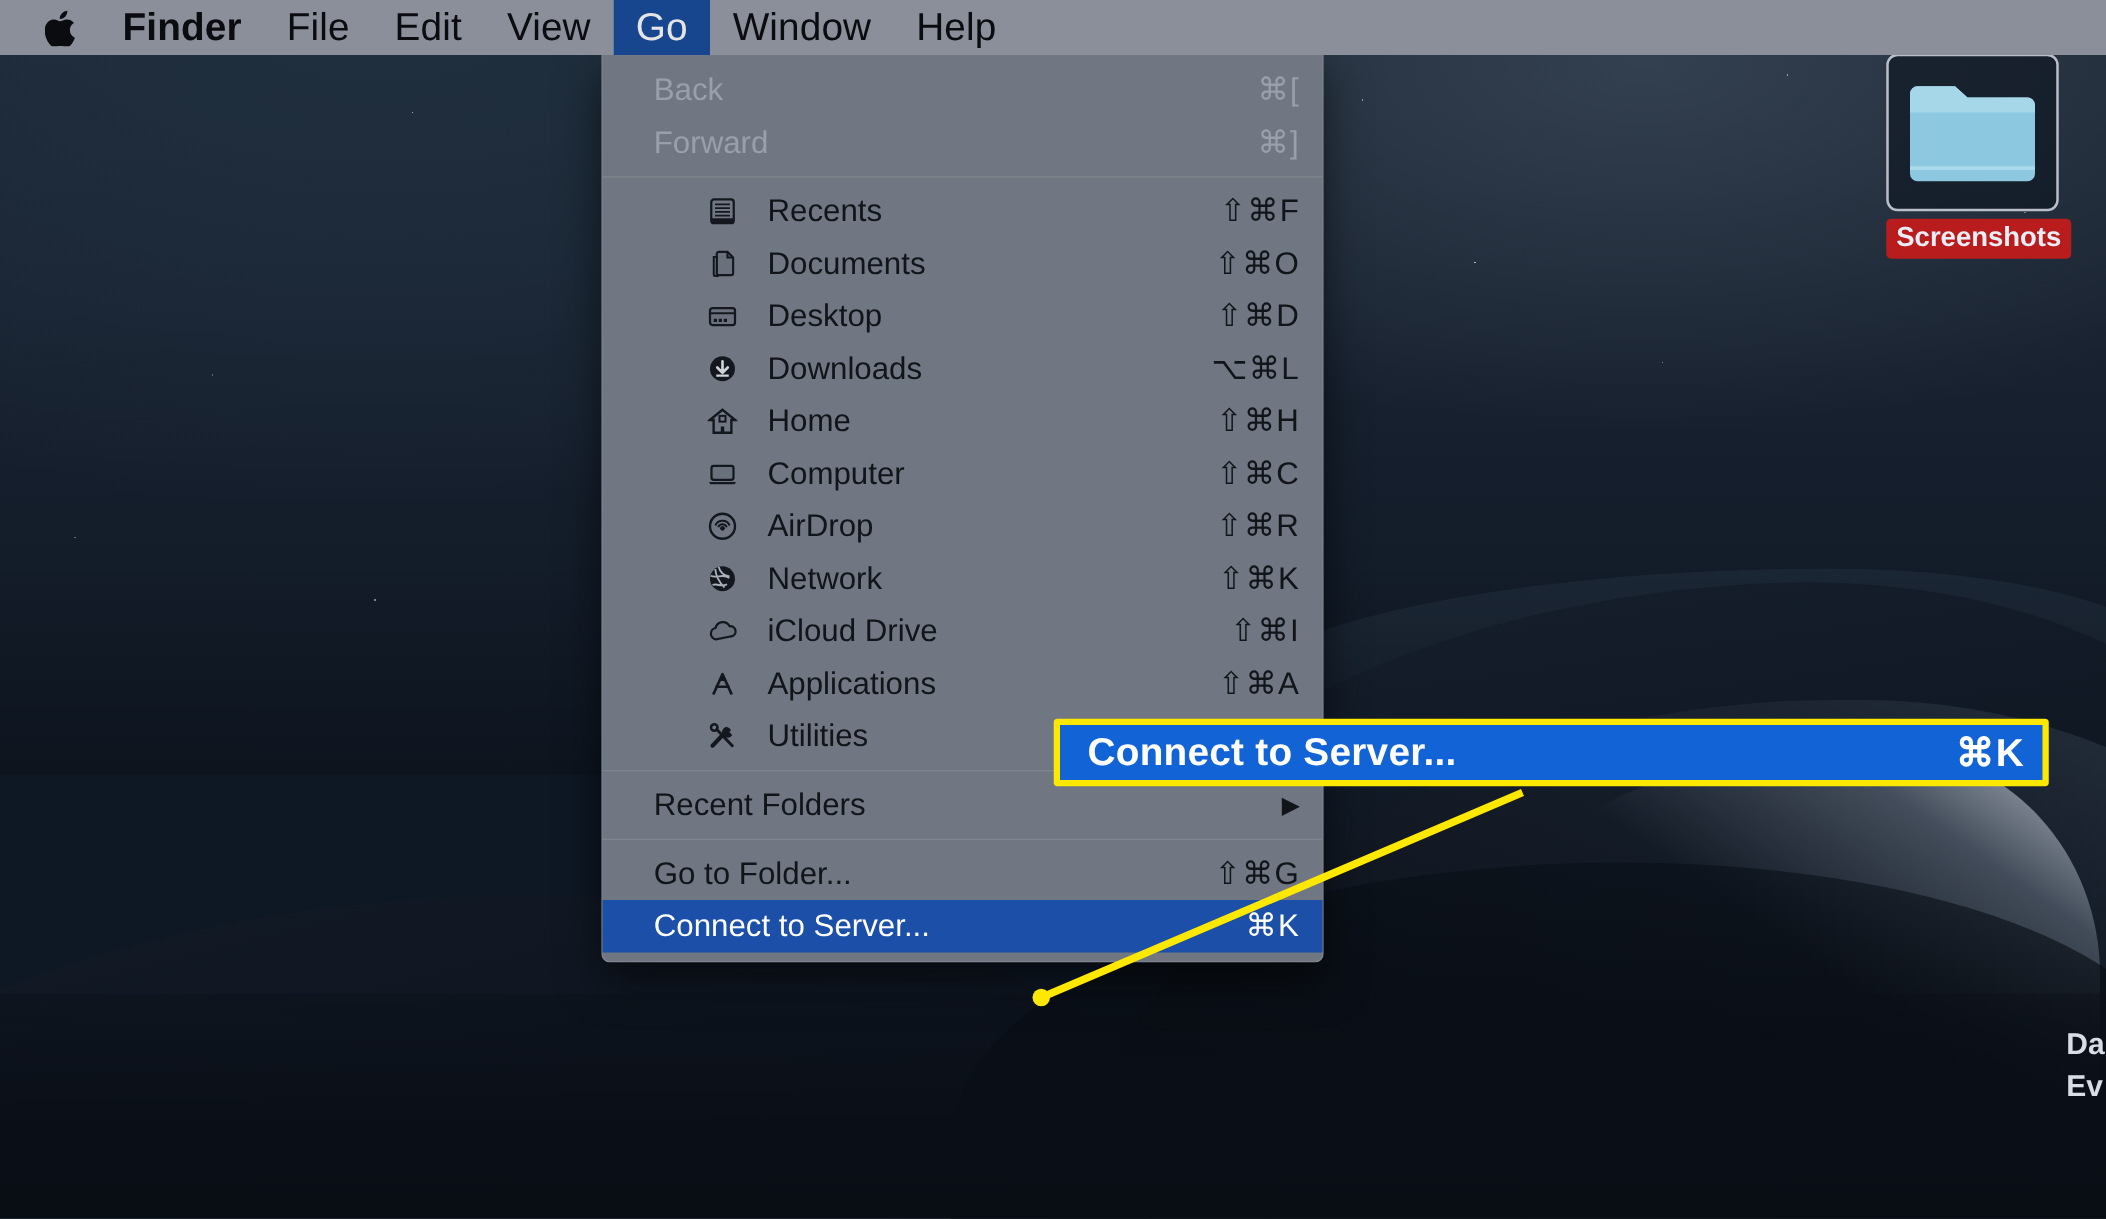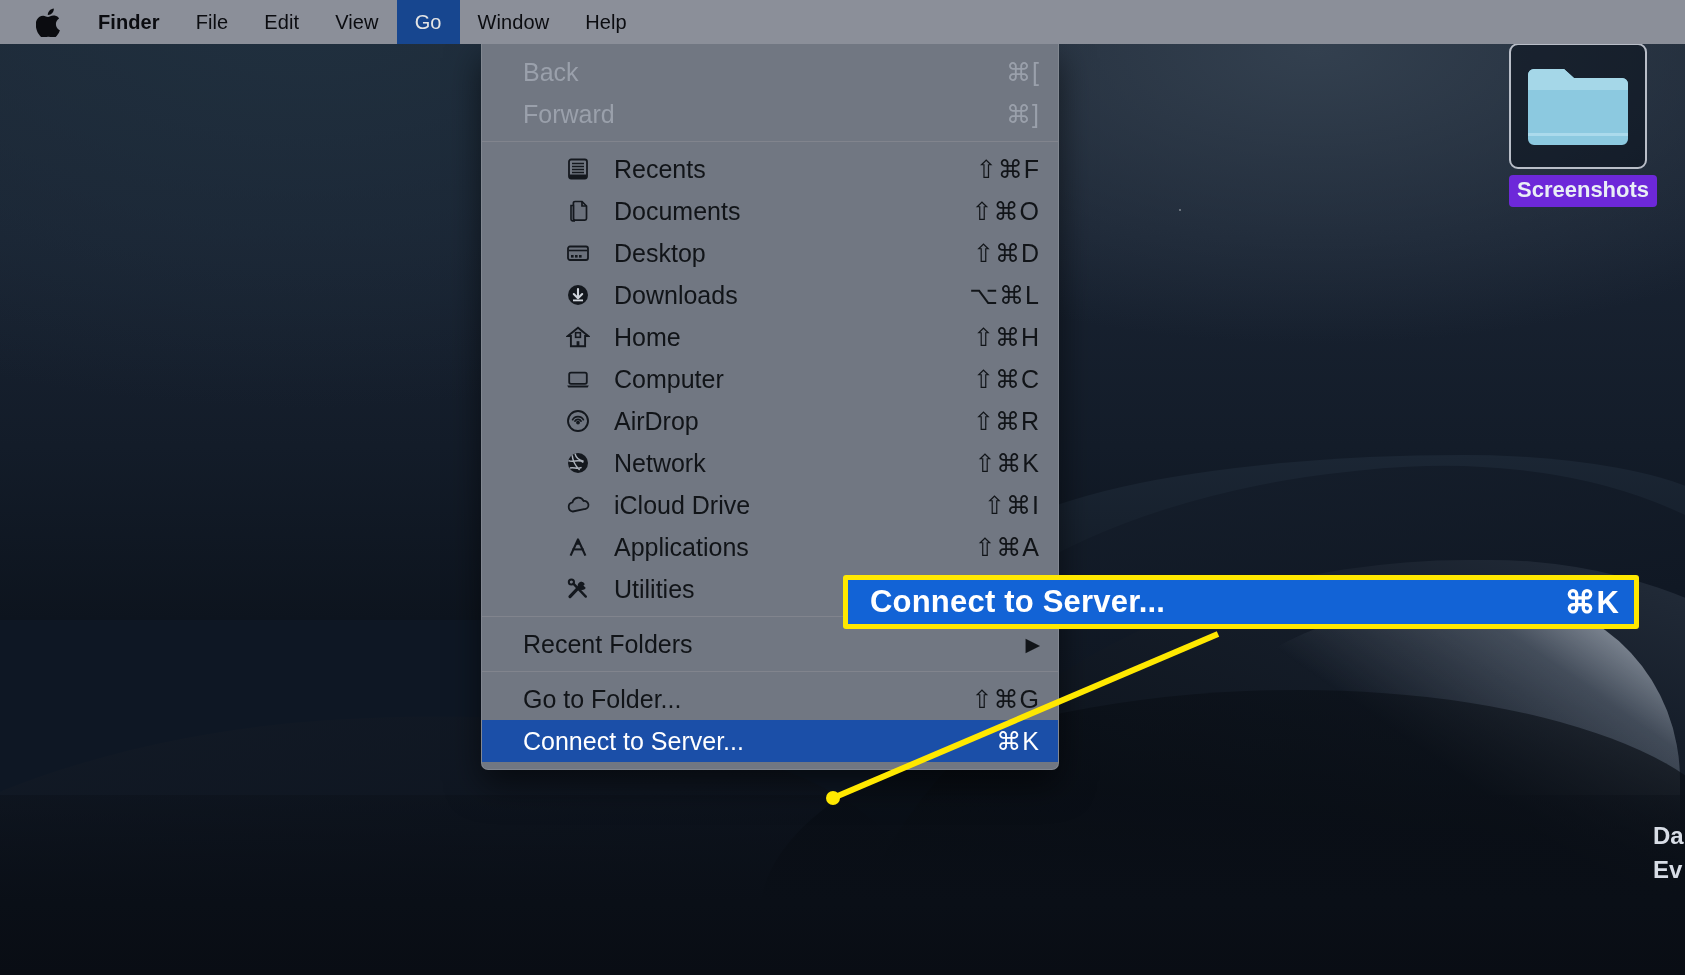--- a/index.html
+++ b/index.html
@@ -95,21 +95,21 @@
     position: absolute; left: 0; top: 0;
     width: 1685px; height: 44px;
     background: #8b8f99;
     display: flex;
     align-items: stretch;
     z-index: 40;
   }
   #menubar .mb-item {
     display: flex; align-items: center;
     padding: 0 18px;
-    font-size: 20px;
+    font-size: 31px;
     color: #0b0c10;
     letter-spacing: .1px;
     white-space: nowrap;
   }
   #menubar .mb-item.apple { padding: 0 20px 0 36px; }
   #menubar .mb-item.bold { font-weight: bold; }
   #menubar .mb-item.active {
     background: #17468f;
     color: #e5e5e5;
   }
@@ -183,21 +183,21 @@
   #folder-icon .thumb {
     width: 138px; height: 126px;
     border: 2px solid #b9bec8;
     border-radius: 9px;
     background: rgba(10,17,27,.55);
     display:flex; align-items:center; justify-content:center;
   }
   #folder-icon .label {
     display:inline-block;
     margin-top: 6px;
-    background: #6d28d9;
+    background: #b91c1c;
     color: #e9eef6;
     font-size: 22px;
     font-weight: bold;
     padding: 2px 8px 4px 8px;
     border-radius: 4px;
     white-space: nowrap;
   }
 
   
   #callout {

